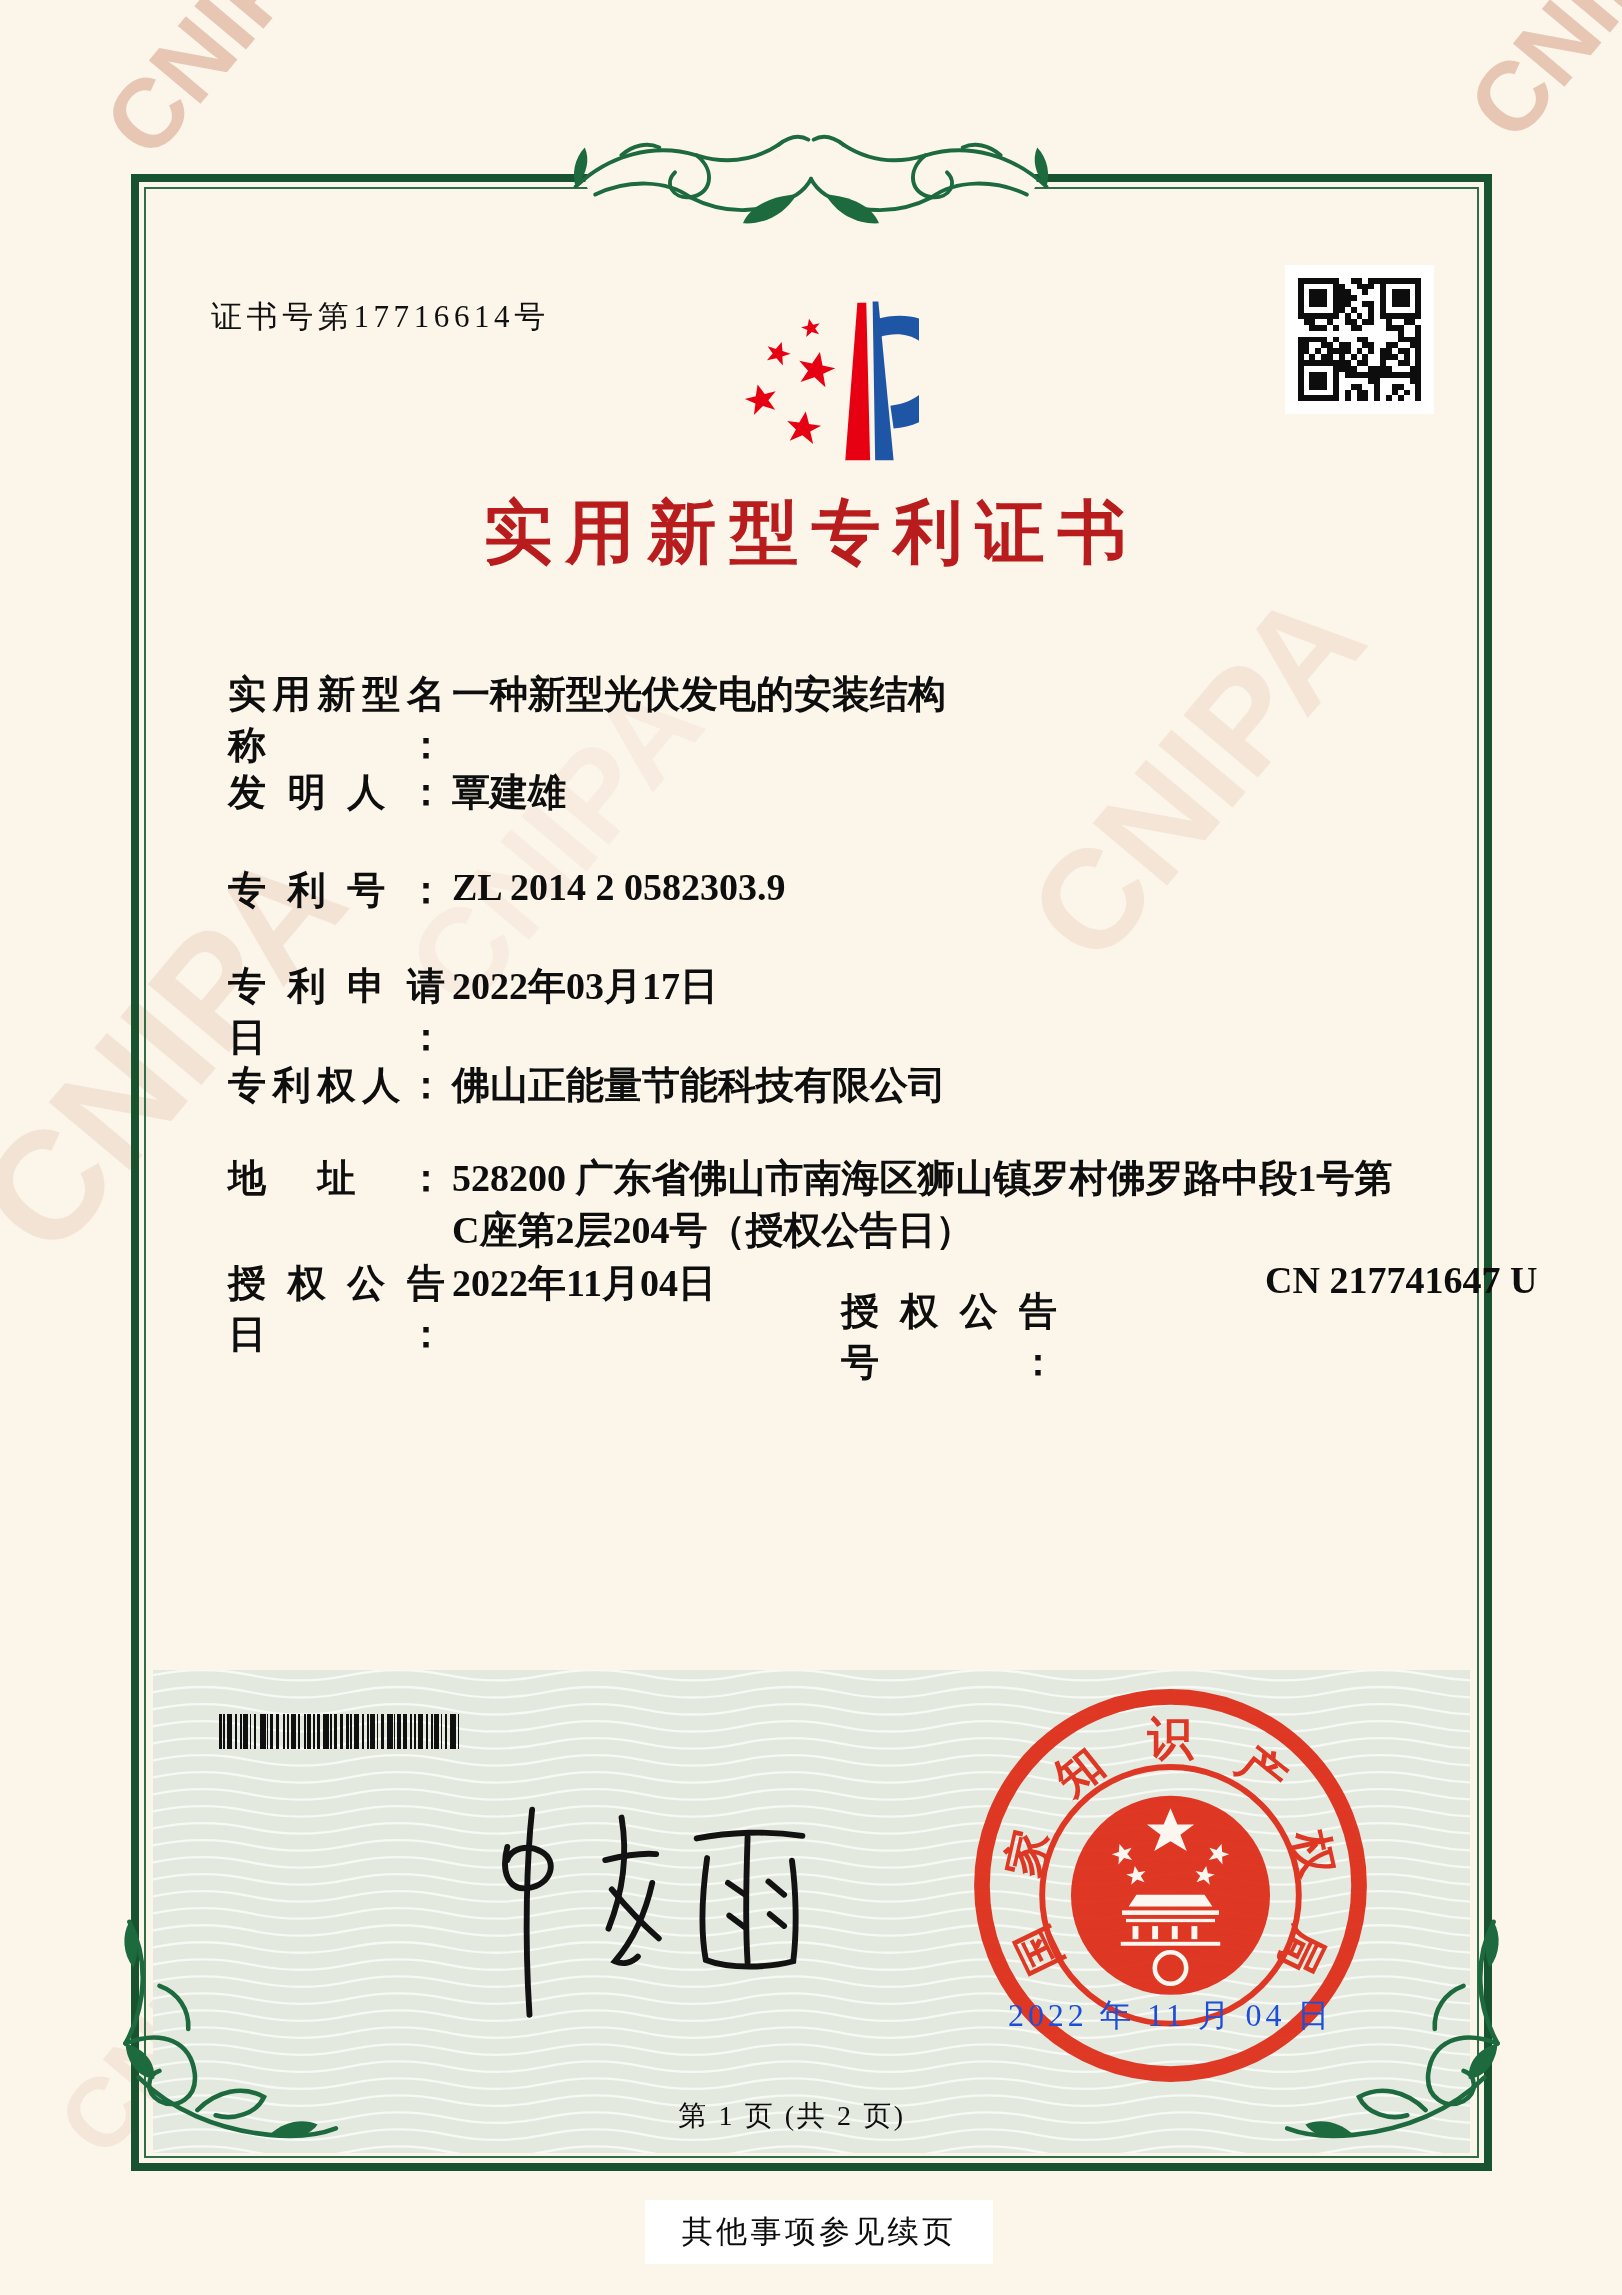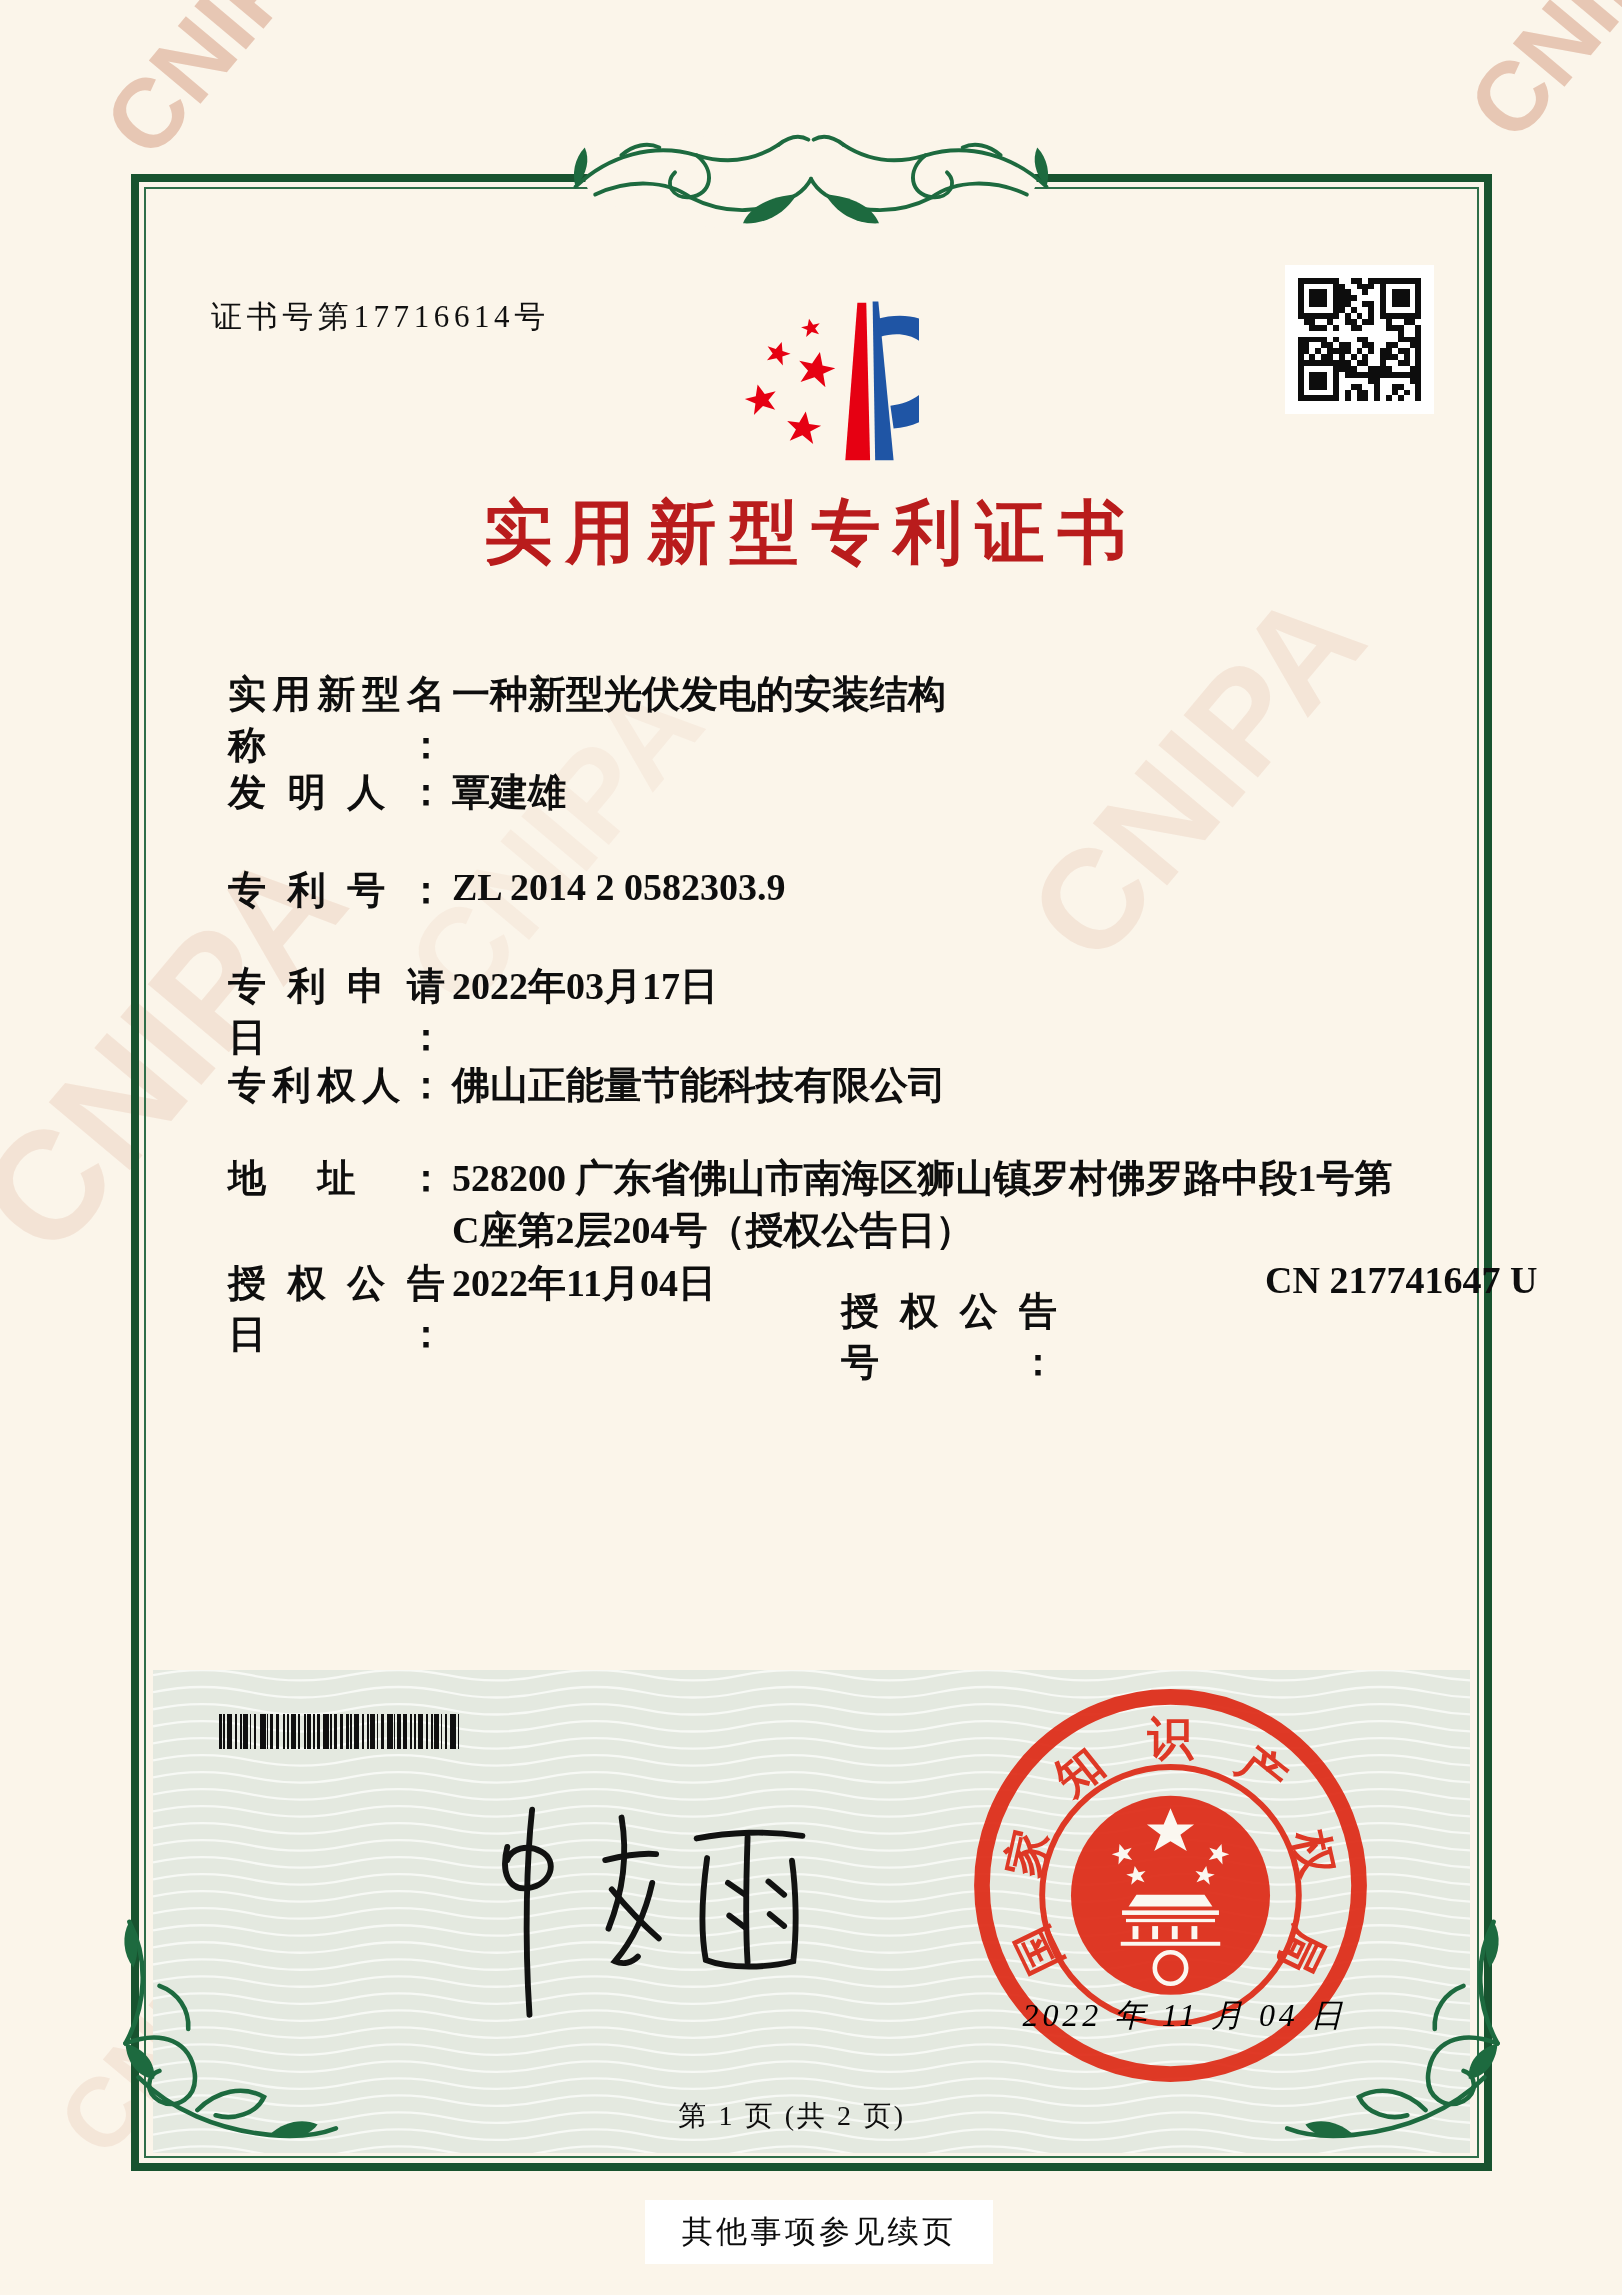--- a/index.html
+++ b/index.html
@@ -35,22 +35,22 @@
          text-align:justify;color:#0e0e0e;}
   .paras p{margin:0;text-indent:62px;}
   
   .waves{position:absolute;left:153px;top:1670px;width:1317px;height:483px;}
   .barcode{position:absolute;left:219px;top:1714px;height:35px;display:flex;align-items:stretch;}
   .barcode i{display:block;background:#101010;height:100%;}
   .officer{position:absolute;left:254px;top:1870px;font-size:33px;letter-spacing:6.5px;color:#0c0c0c;}
   .officer div{margin-bottom:30px;}
   .sig{position:absolute;left:481px;top:1798px;}
   .seal{position:absolute;left:961px;top:1676px;}
-  .sealdate{position:absolute;left:1008px;top:1994px;width:353px;text-align:center;
-            font-size:32px;letter-spacing:3.9px;color:#000000;white-space:nowrap;font-style:italic;}
+  .sealdate{position:absolute;left:1008px;top:1994px;width:353px;text-align:left;
+            font-size:32px;letter-spacing:3.9px;color:#1d4ed8;white-space:nowrap;}
   .pagenum{position:absolute;left:0;top:2097px;width:1584px;text-align:center;font-size:28px;
            letter-spacing:2.6px;color:#0e0e0e;}
   .contnote{position:absolute;left:645px;top:2200px;width:348px;height:64px;background:#ffffff;
             display:flex;align-items:center;justify-content:center;font-size:31px;
             letter-spacing:3.3px;color:#0c0c0c;}
   .ornament{position:absolute;pointer-events:none;}
 </style>
 </head>
 <body>
 

